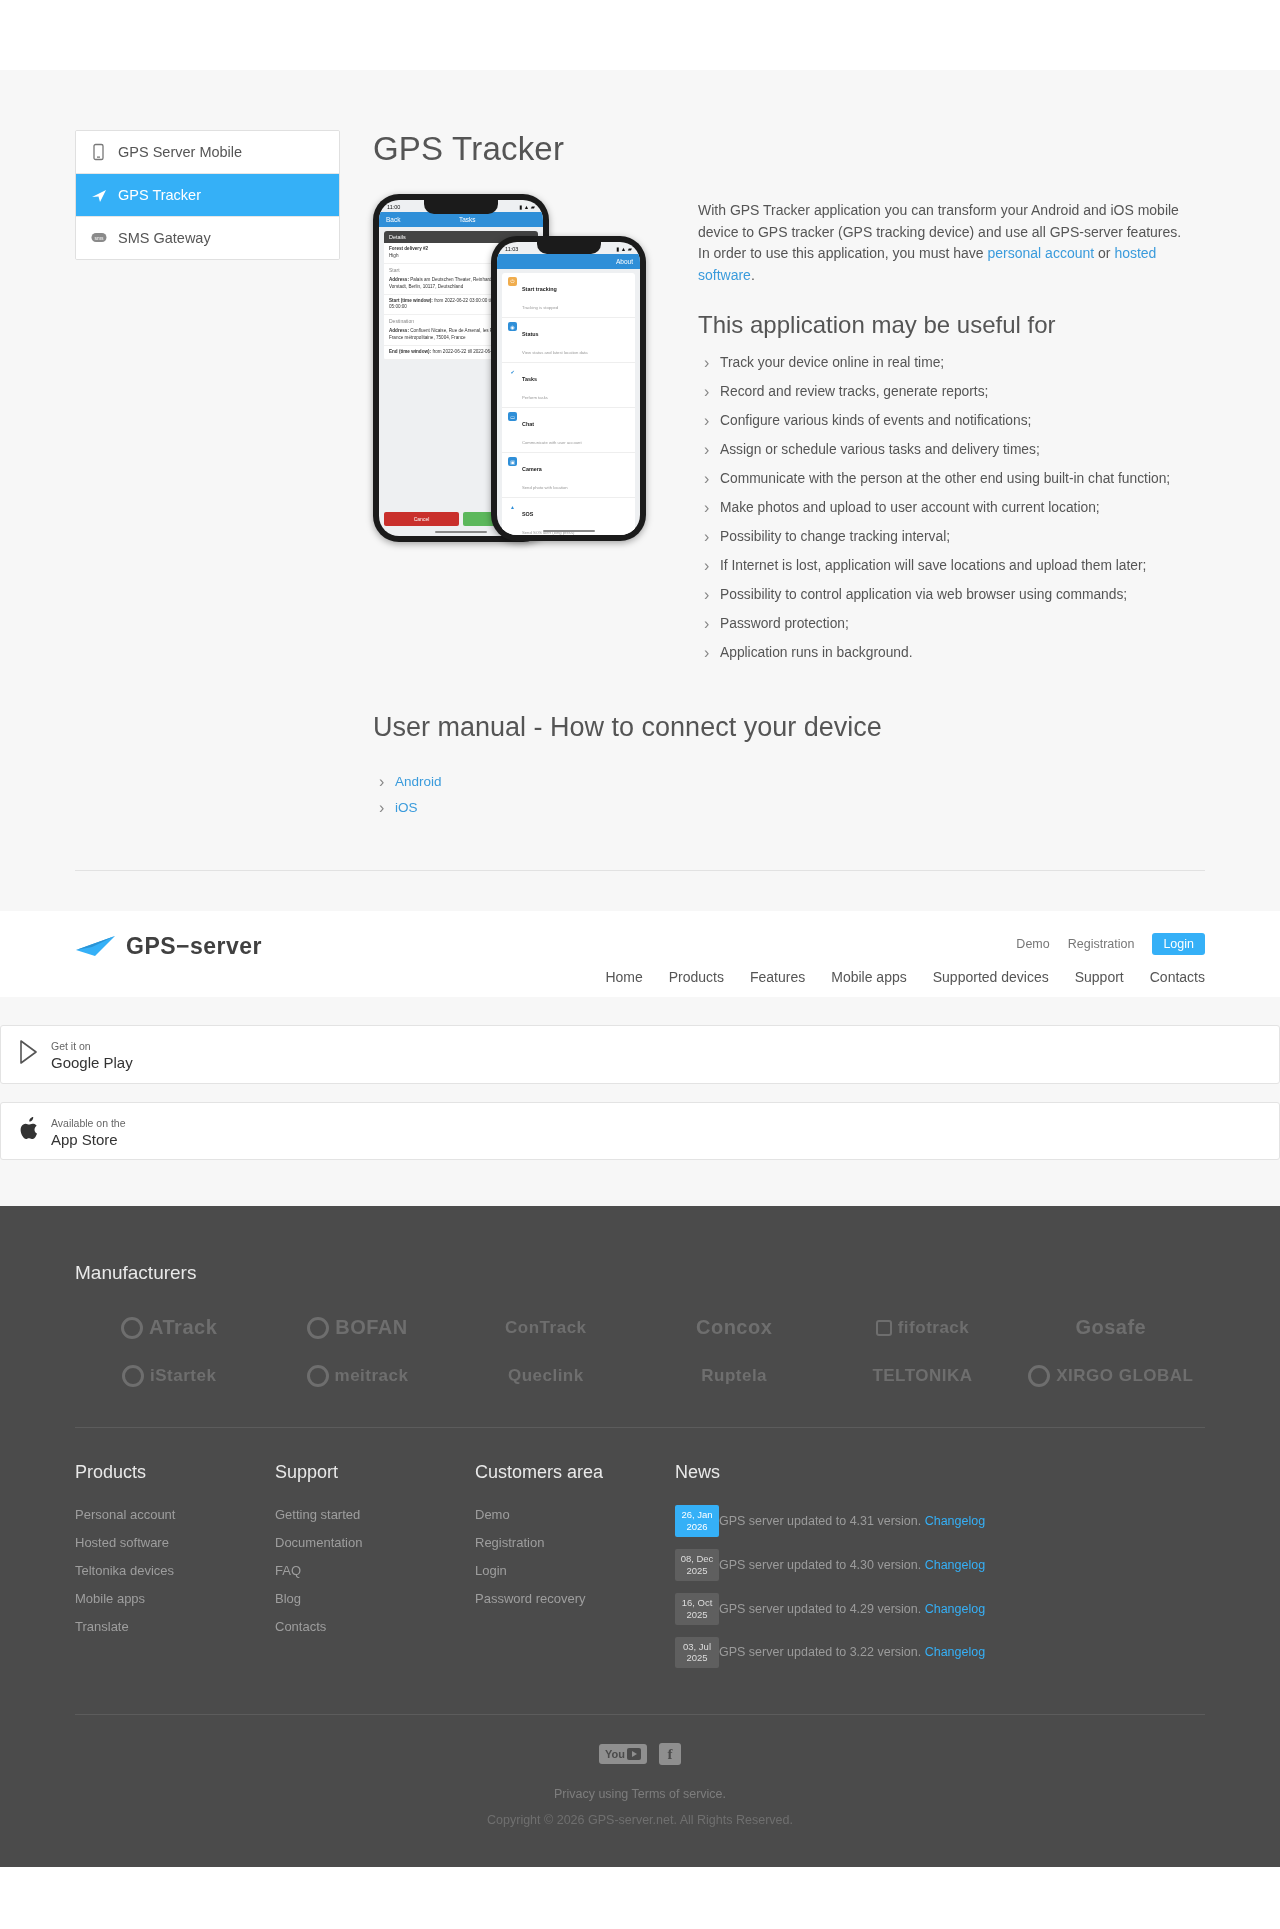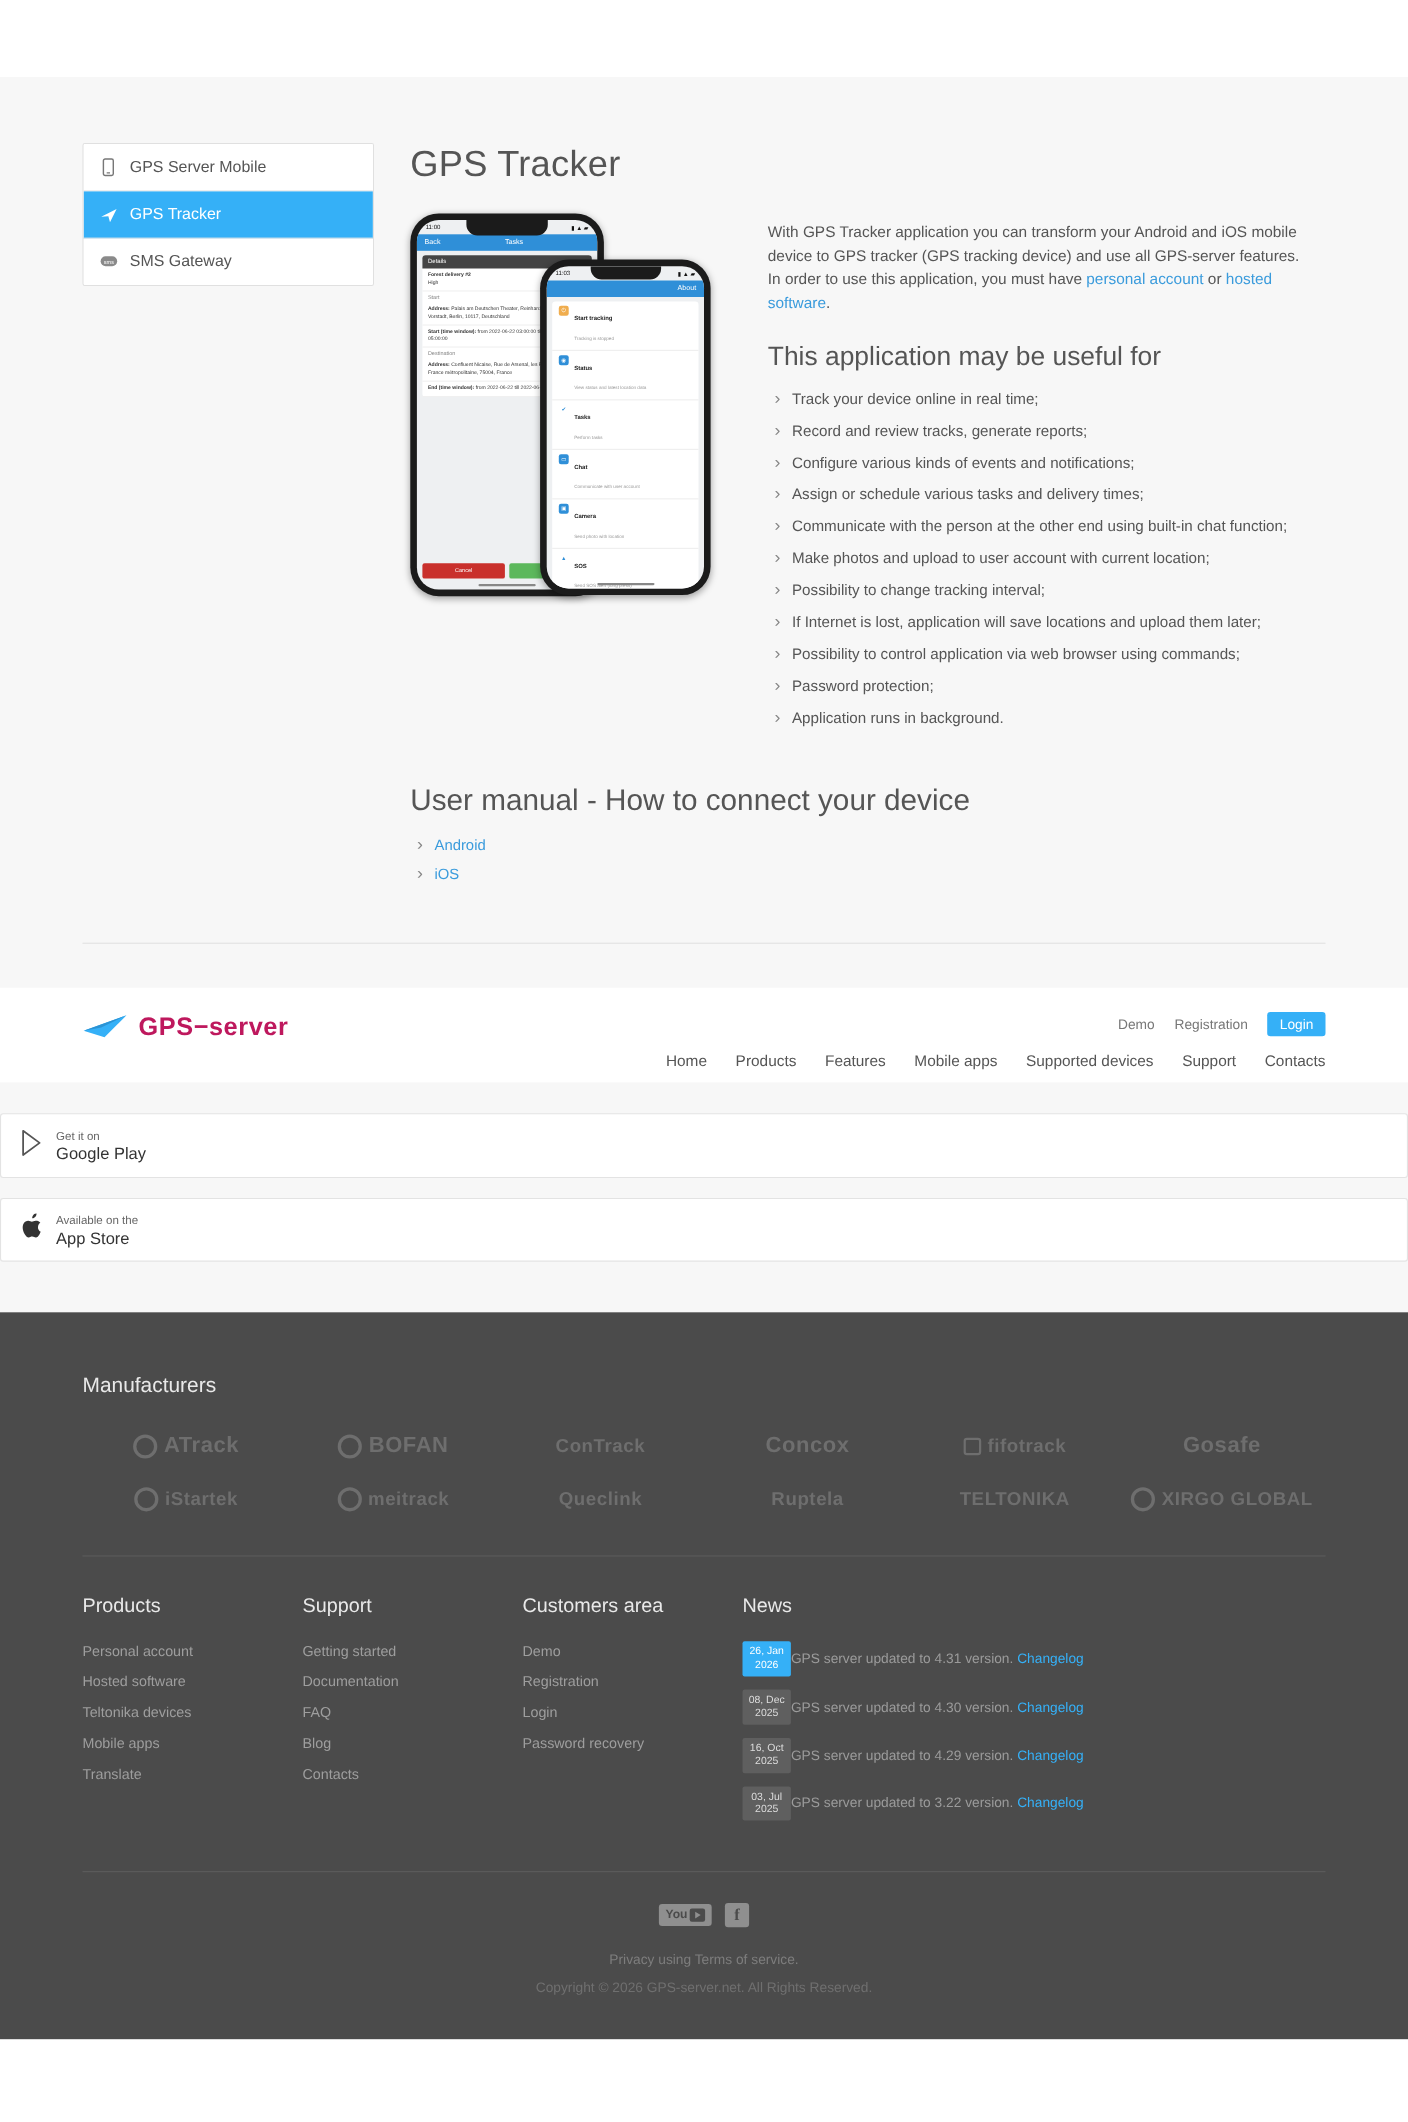--- a/index.html
+++ b/index.html
@@ -66,31 +66,31 @@
 
   .rcol { flex:1; }
   .rcol p.intro { font-size:14px; line-height:1.55; margin:6px 12px 0 0; color:#555; }
   a.link { color:#3a9bdc; text-decoration:none; }
   h2.sub { font-size:24px; font-weight:400; color:#555; margin:24px 0 14px 0; }
   ul.chev { list-style:none; margin:0; padding:0; }
   ul.chev li { position:relative; padding:0 0 9px 22px; font-size:13.8px; line-height:1.45; color:#555; }
   ul.chev li:before {
     content:"›"; position:absolute; left:6px; top:-2px; color:#888; font-size:16px;
   }
-  h2.manual { font-size:27px; font-weight:400; color:#555; margin:40px 0 16px 0; }
+  h2.manual { font-size:27px; font-weight:400; color:#555; margin:40px 0 29px 0; }
   ul.chev.links li { padding-bottom:6px; }
   ul.chev.links a { color:#3a9bdc; text-decoration:none; font-size:13.5px; }
   .rule { border-top:1px solid #e2e2e2; margin:46px 0 0 0; }
 
   
   .midbar { background:#fff; }
   .midbar-inner { width:1130px; margin:0 auto; display:flex; align-items:flex-start; padding:22px 0 12px; }
   .logo { display:flex; align-items:center; gap:9px; }
   .logo-mark { width:42px; height:24px; position:relative; }
-  .logo-txt { font-size:23px; font-weight:700; color:#be185d; letter-spacing:.5px; }
+  .logo-txt { font-size:23px; font-weight:700; color:#404040; letter-spacing:.5px; }
   .nav-right { margin-left:auto; text-align:right; }
   .toprow { display:flex; gap:18px; justify-content:flex-end; align-items:center; font-size:12.5px; color:#777; }
   .toprow a { color:#777; text-decoration:none; }
   .btn-login { background:#35b0f7; color:#fff !important; padding:4px 11px; border-radius:3px; font-size:12.5px; }
   .mainnav { margin-top:14px; display:flex; gap:26px; justify-content:flex-end; font-size:14px; }
   .mainnav a { color:#555; text-decoration:none; }
 
   
   .stores-wrap { background:#f7f7f7; padding:28px 0 46px; }
   .stores { display:flex; gap:18px; justify-content:center;flex-direction:column; }

